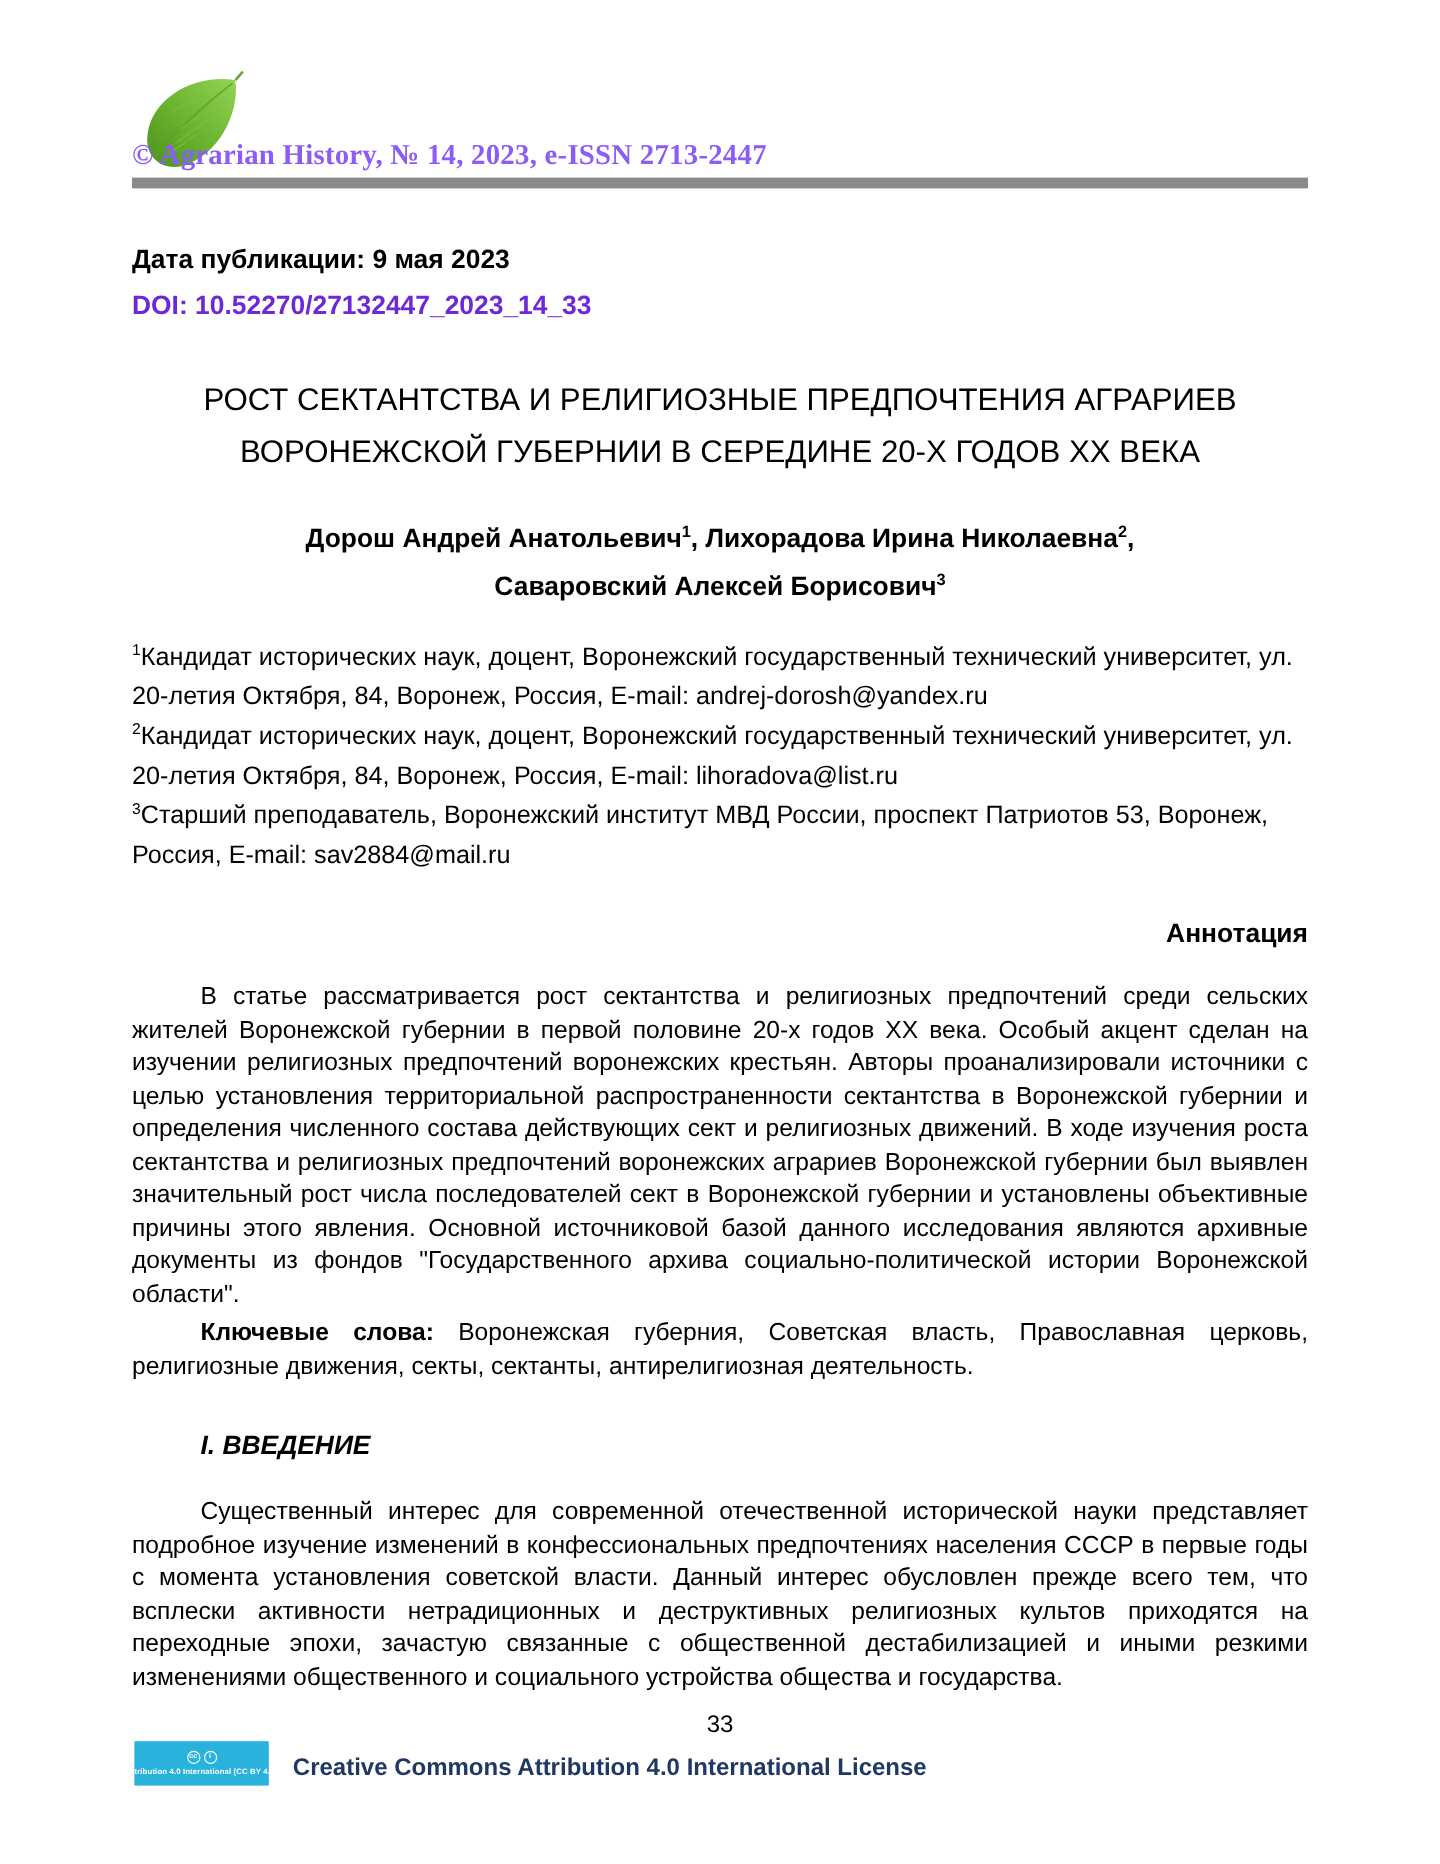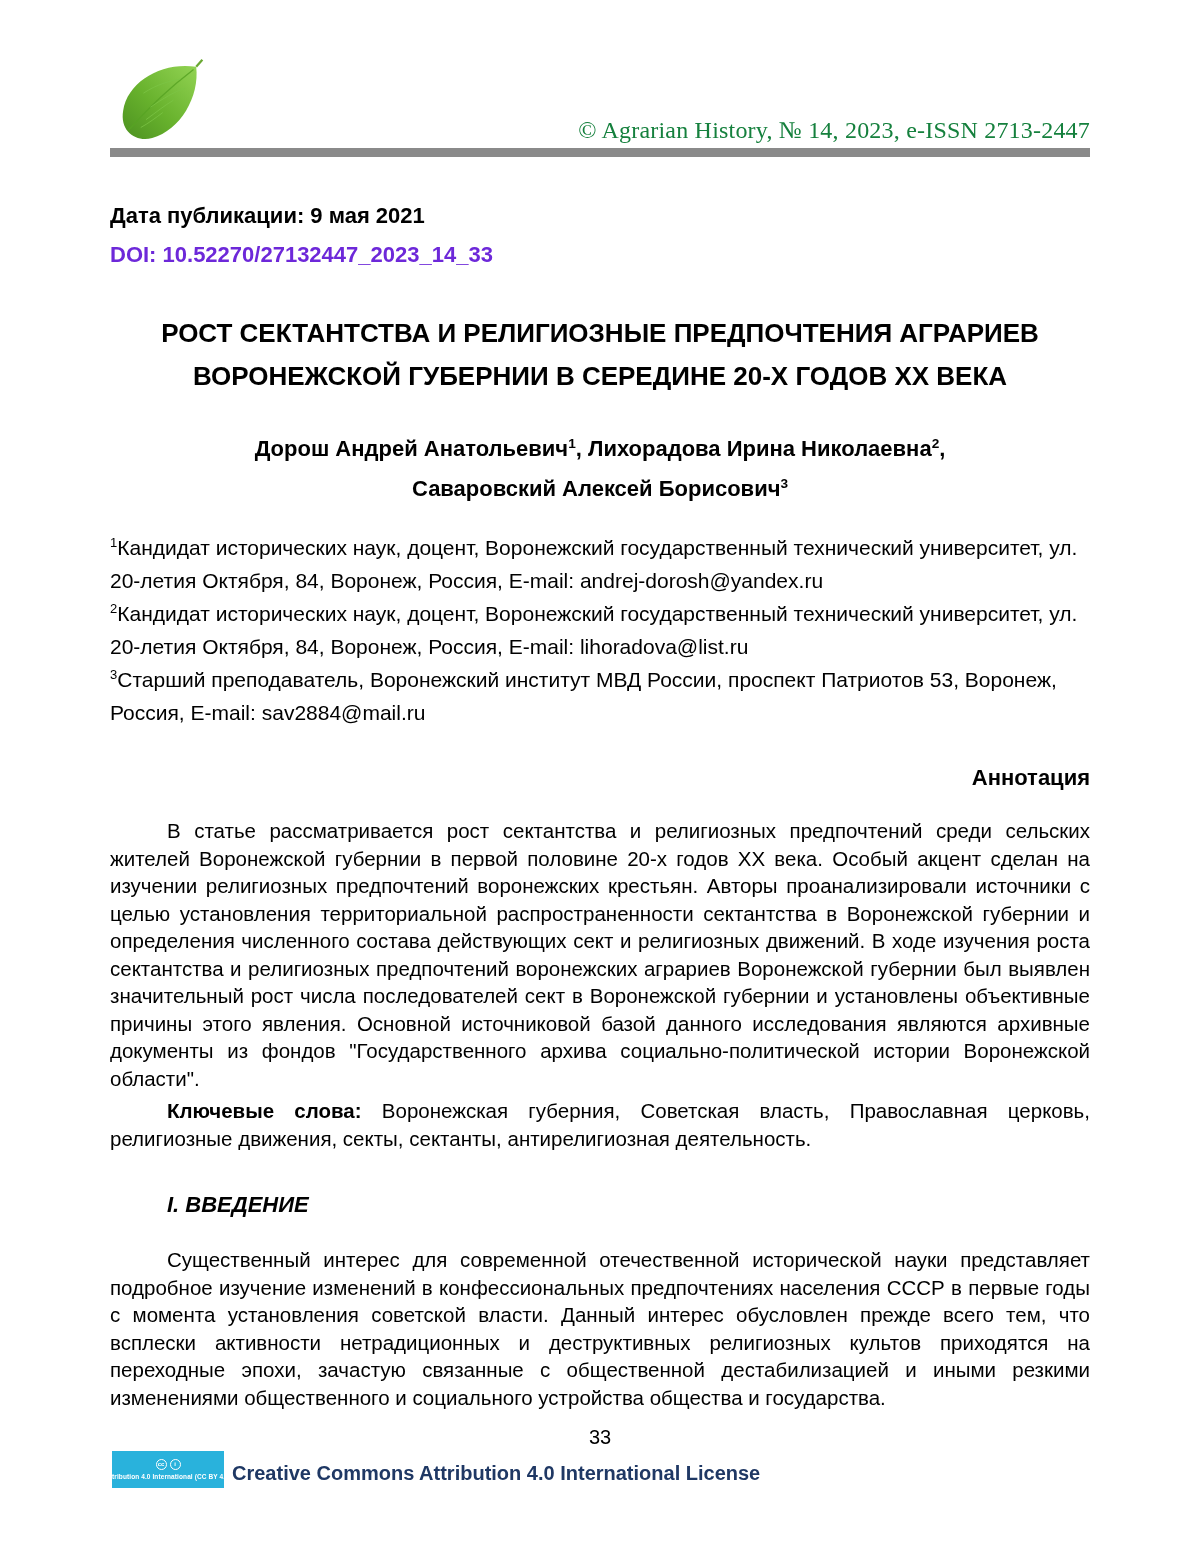--- a/index.html
+++ b/index.html
@@ -7,49 +7,49 @@
   .page{
     width:1200px; height:1553px; margin:0 auto; position:relative;
     background:#ffffff; overflow:hidden;
     font-family:"Liberation Sans", sans-serif; color:#000000;
     padding:55px 110px 0 110px;
   }
   
   .jheader{ position:relative; height:93px; }
   .leaf-wrap{ position:absolute; left:4px; bottom:2px; width:94px; height:88px; }
   .journal-title{
-    position:absolute; left:0; right:0; bottom:4px; text-align:right;
-    font-family:"Liberation Serif", serif; font-weight:normal; font-size:24px;
-    color:#15803d; letter-spacing:.2px;
+    position:absolute; left:0; right:0; bottom:4px; text-align:left;
+    font-family:"Liberation Serif", serif; font-weight:bold; font-size:24px;
+    color:#8b5cf6; letter-spacing:.2px;
   }
   .header-rule{ height:9px; background:#8a8a8a; }
   
   .pubdate{ margin-top:46px; font-size:22px; font-weight:bold; line-height:26px; }
   .doi{ margin-top:13px; font-size:22px; font-weight:bold; line-height:26px; color:#6d28d9; }
   
   .title{
-    margin-top:44px; font-size:26px; font-weight:bold; line-height:43px;
+    margin-top:44px; font-size:26px; font-weight:normal; line-height:43px;
     text-align:center;
   }
   .authors{ margin-top:31px; font-size:22px; font-weight:bold; line-height:40px; text-align:center; }
   .authors .author{ white-space:nowrap; }
   sup{ font-size:62%; line-height:0; }
   .affiliations{ margin-top:22px; font-size:21px; line-height:33px; }
   
   .abstract-heading{ margin-top:36px; font-size:22px; font-weight:bold; line-height:26px; text-align:right; }
   .body-par{
     margin-top:26px; font-size:20.5px; line-height:27.5px;
     text-align:justify; text-indent:57px;
   }
   .keywords{ margin-top:5px; }
   .section-heading{ margin-top:40px; font-size:22px; font-weight:bold; line-height:26px; padding-left:57px;font-style:italic; }
   .intro-par{ margin-top:28px; }
   
   .pagenum{ margin-top:14px; text-align:center; font-size:20px; line-height:24px; }
-  .license-row{ display:flex; align-items:flex-end; gap:8px; margin-top:2px; margin-left:2px; }
+  .license-row{ display:flex; align-items:flex-end; gap:20px; margin-top:2px; margin-left:2px; }
   .cc-badge{
     width:112px; height:37px; background:#29b2dc; cursor:pointer;
     display:flex; flex-direction:column; align-items:center; justify-content:center; gap:3px;
     flex:0 0 auto;
   }
   .cc-circles{ display:flex; gap:3px; }
   .cc-circle{
     width:11px; height:11px; border:1px solid #ffffff; border-radius:50%;
     color:#ffffff; font-size:6px; line-height:9px; text-align:center; font-weight:bold;
   }
@@ -74,21 +74,21 @@
         <path d="M90,10 L97,2" stroke="#6aa832" stroke-width="2.5" fill="none"></path>
         <path d="M90,10 C52,4 12,26 7,60 C3,84 22,96 40,91 C72,82 94,44 90,10 Z" fill="url(#leafg)"></path>
         <path d="M87,13 C62,32 36,56 13,82" stroke="#57a323" stroke-width="1.6" fill="none" opacity="0.85"></path>
         <path d="M72,24 C60,26 45,30 30,40 M78,34 C66,38 52,46 38,56 M64,48 C54,54 44,62 33,70 M52,62 C44,68 36,74 27,79" stroke="#7cc445" stroke-width="1.1" fill="none" opacity="0.8"></path>
       </svg>
     </div>
     <div class="journal-title">© Agrarian History, № 14, 2023, e-ISSN 2713-2447</div>
   </header>
   <div class="header-rule"></div>
 
-  <div class="pubdate">Дата публикации: 9 мая 2021</div>
+  <div class="pubdate">Дата публикации: 9 мая 2023</div>
   <div class="doi">DOI: 10.52270/27132447_2023_14_33</div>
 
   <h1 class="title">РОСТ СЕКТАНТСТВА И РЕЛИГИОЗНЫЕ ПРЕДПОЧТЕНИЯ АГРАРИЕВ ВОРОНЕЖСКОЙ ГУБЕРНИИ В СЕРЕДИНЕ 20-Х ГОДОВ XX ВЕКА</h1>
 
   <div class="authors"><span class="author"><span>Дорош Андрей Анатольевич</span><sup>1</sup></span><span>, </span><span class="author"><span>Лихорадова Ирина Николаевна</span><sup>2</sup></span><span>,</span>
     <span class="author"><span>Саваровский Алексей Борисович</span><sup>3</sup></span>
   </div>
 
   <div class="affiliations">
     <div class="aff"><sup>1</sup><span>Кандидат исторических наук, доцент, Воронежский государственный технический университет, ул. 20-летия Октября, 84, Воронеж, Россия, E-mail: andrej-dorosh@yandex.ru</span></div>

